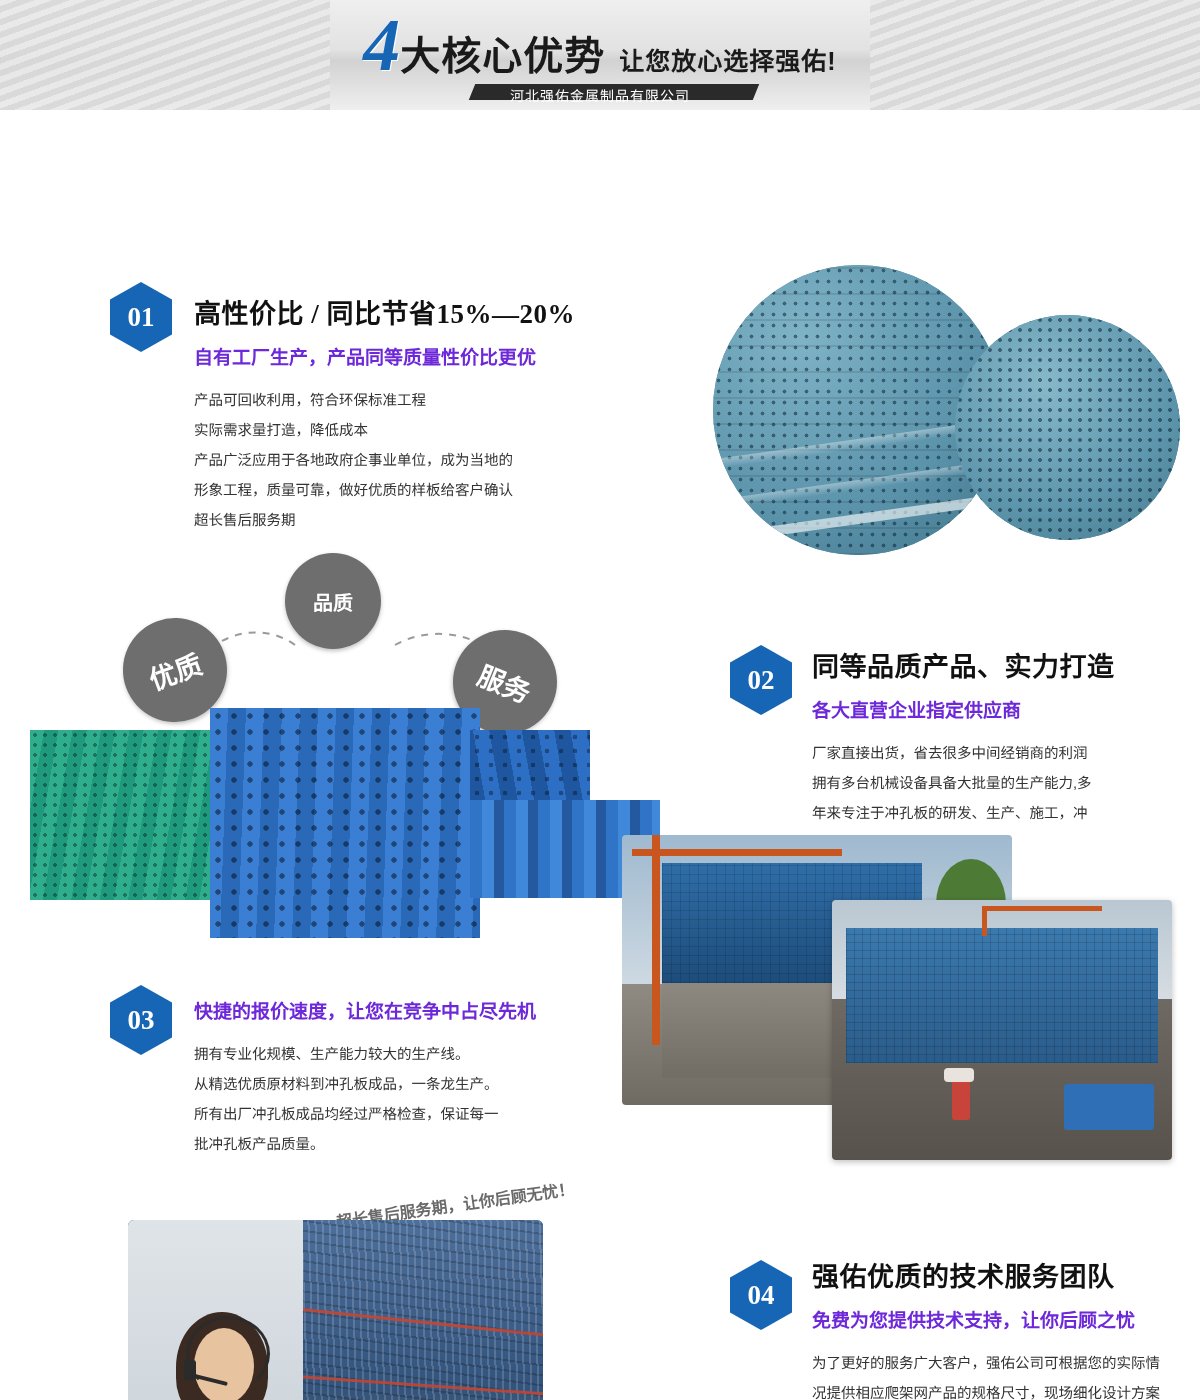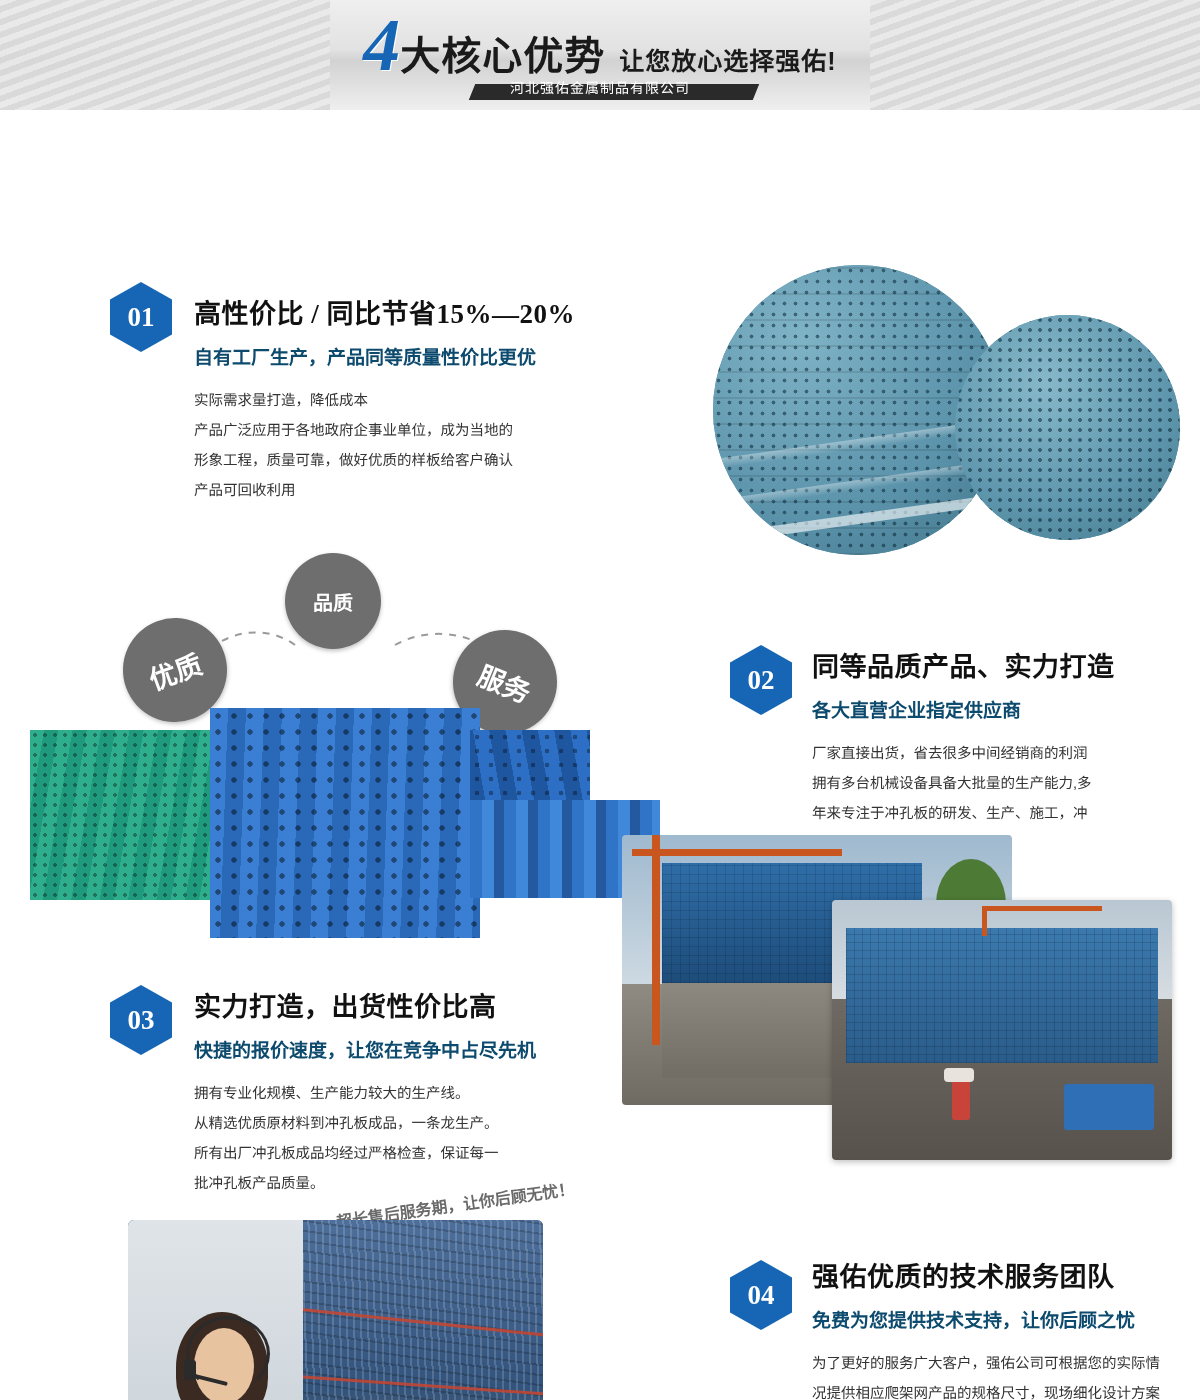--- a/index.html
+++ b/index.html
@@ -76,21 +76,21 @@
     font-weight: bold;
     color: #1a1a1a;
     margin-left: 14px;
     letter-spacing: 1px;
   }
   .company-bar {
     position: relative;
     margin-top: 2px;
     height: 16px;
     display: flex;
-    align-items: flex-end;
+    align-items: flex-start;
   }
   .company-bar .bar-bg {
     position: absolute;
     left: -12px;
     right: -40px;
     top: 0;
     bottom: 0;
     background: #2a2a2a;
     transform: skewX(-22deg);
   }
@@ -129,21 +129,21 @@
   .title-main {
     font-size: 27px;
     font-weight: bold;
     color: #111;
     letter-spacing: .5px;
     white-space: nowrap;
   }
   .title-sub {
     font-size: 19px;
     font-weight: bold;
-    color: #0c4a6e;
+    color: #6d28d9;
     margin-top: 11px;
     white-space: nowrap;
   }
   .body-text {
     margin-top: 16px;
     font-size: 14.5px;
     line-height: 30px;
     color: #333;
   }
   .body-text div { white-space: nowrap; }
@@ -291,24 +291,25 @@
   </div>
 </div>
 
 <div class="canvas">
 
   <div class="badge" style="left:110px; top:172px;">01</div>
   <div class="abs" style="left:194px; top:182px; width:430px;font-family:Liberation Serif, serif;">
     <div class="title-main">高性价比 / 同比节省15%—20%</div>
     <div class="title-sub">自有工厂生产，产品同等质量性价比更优</div>
     <div class="body-text">
+      <div>产品可回收利用，符合环保标准工程</div>
       <div>实际需求量打造，降低成本</div>
       <div>产品广泛应用于各地政府企事业单位，成为当地的</div>
       <div>形象工程，质量可靠，做好优质的样板给客户确认</div>
-      <div>产品可回收利用</div>
+      <div>超长售后服务期</div>
     </div>
   </div>
 
   <div class="circ" style="left:713px; top:155px; width:290px; height:290px;">
     <div class="perf-big"></div>
     <div class="dots"></div>
     <div class="slab" style="left:-10%; width:120%; top:60%; transform:rotate(-8deg);"></div>
     <div class="slab" style="left:-10%; width:120%; top:74%; transform:rotate(-8deg);"></div>
     <div class="slab" style="left:-10%; width:120%; top:86%; transform:rotate(-8deg); background:rgba(255,255,255,.6);"></div>
   </div>
@@ -343,21 +344,20 @@
     <div class="body-text">
       <div>厂家直接出货，省去很多中间经销商的利润</div>
       <div>拥有多台机械设备具备大批量的生产能力,多</div>
       <div>年来专注于冲孔板的研发、生产、施工，冲</div>
       <div>孔板样式多;</div>
     </div>
   </div>
 
   <div class="badge" style="left:110px; top:875px;">03</div>
   <div class="abs" style="left:194px; top:875px; width:400px;">
-    <div class="title-main">实力打造，出货性价比高</div>
     <div class="title-sub">快捷的报价速度，让您在竞争中占尽先机</div>
     <div class="body-text">
       <div>拥有专业化规模、生产能力较大的生产线。</div>
       <div>从精选优质原材料到冲孔板成品，一条龙生产。</div>
       <div>所有出厂冲孔板成品均经过严格检查，保证每一</div>
       <div>批冲孔板产品质量。</div>
     </div>
   </div>
 
   <div class="site" style="left:622px; top:725px; width:390px; height:270px; border-radius:4px;">

